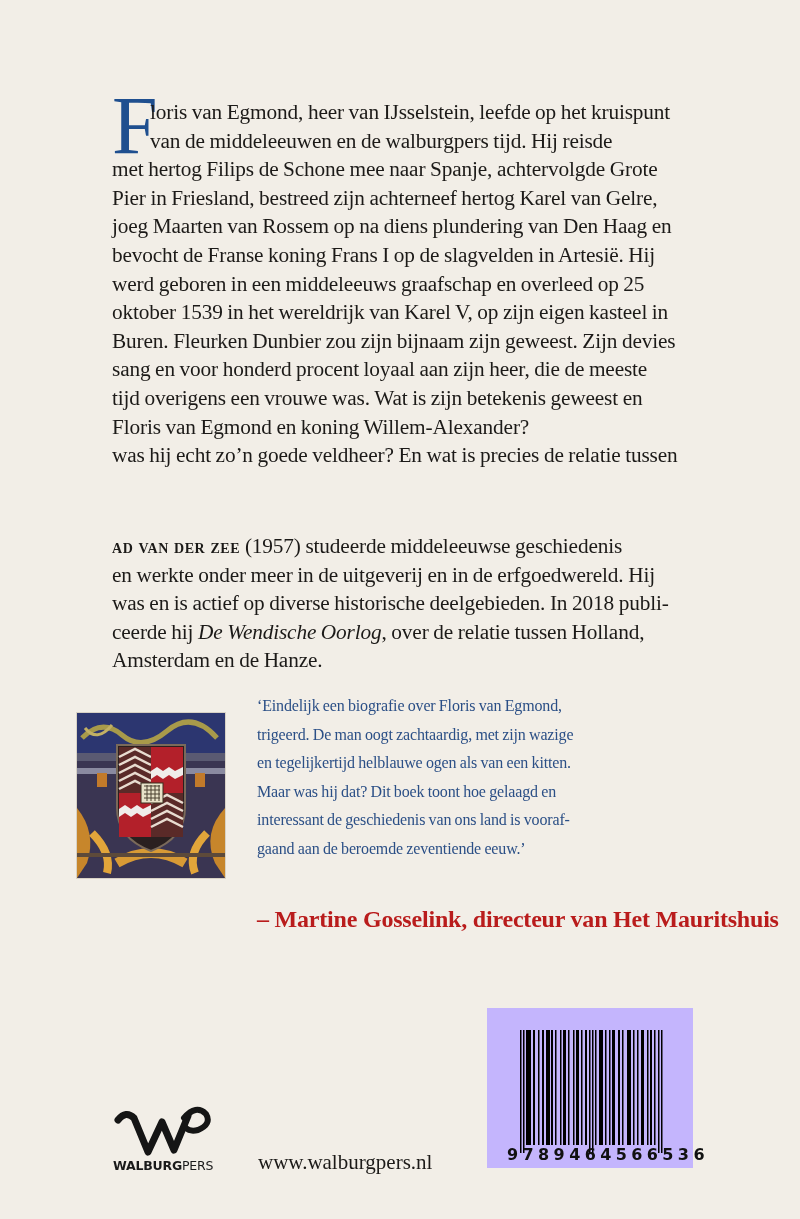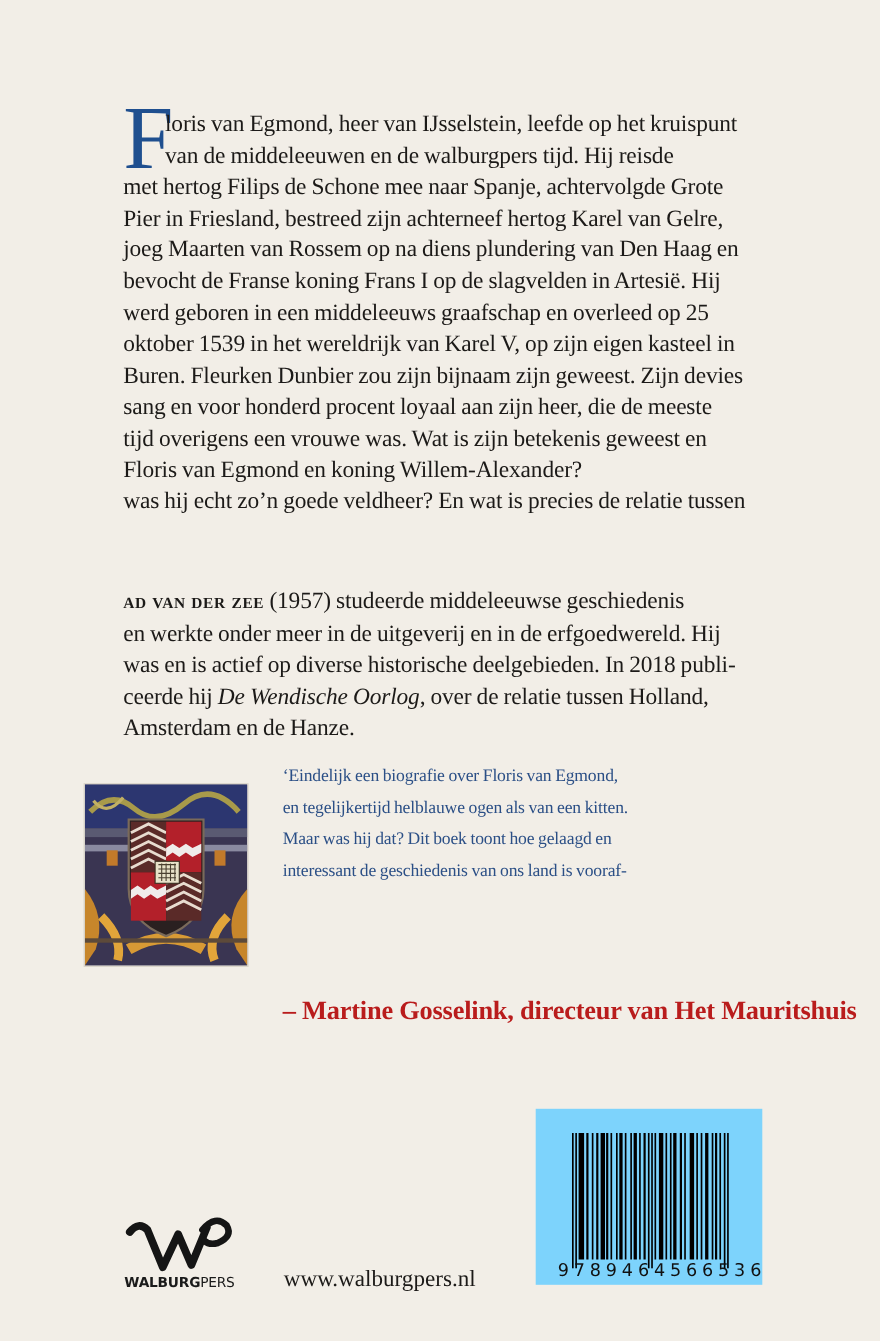--- a/index.html
+++ b/index.html
@@ -89,21 +89,22 @@
       color: #b91c1c;
       white-space: nowrap;
       letter-spacing: -0.2px;
     }
     .barcode-box {
       position: absolute;
       left: 487px;
       top: 1008px;
       width: 206px;
       height: 160px;
-      background: #7dd3fc;
+      background: #c4b5fd;
+      font-weight: bold;
     }
     .barcode-number {
       position: absolute;
       left: 20px;
       top: 137px;
       font-family: "DejaVu Sans", sans-serif;
       font-size: 16px;
       letter-spacing: 4.4px;
       color: #111;
       white-space: nowrap;
@@ -192,23 +193,25 @@
     <path d="M74 90 L90 82 L106 90 M74 98 L90 90 L106 98 M74 106 L90 98 L106 106 M74 114 L90 106 L106 114" stroke="#e8dcd0" stroke-width="2.5" fill="none"></path>
     <rect x="64" y="70" width="22" height="20" fill="#e8e2c8" stroke="#3a3020" stroke-width="1"></rect>
     <path d="M67 73 H83 M67 77 H83 M67 81 H83 M67 85 H83 M70 72 V88 M74 72 V88 M78 72 V88 M82 72 V88" stroke="#4a4030" stroke-width="1"></path>
     <rect x="20" y="60" width="10" height="14" fill="#c27a2a"></rect>
     <rect x="118" y="60" width="10" height="14" fill="#c27a2a"></rect>
   </svg>
 </div>
 
 <div class="quote">
   <span class="line">‘Eindelijk een biografie over Floris van Egmond,</span>
+  <span class="line">trigeerd. De man oogt zachtaardig, met zijn wazige</span>
   <span class="line">en tegelijkertijd helblauwe ogen als van een kitten.</span>
   <span class="line">Maar was hij dat? Dit boek toont hoe gelaagd en</span>
   <span class="line">interessant de geschiedenis van ons land is vooraf-</span>
+  <span class="line">gaand aan de beroemde zeventiende eeuw.’</span>
 </div>
 <div class="attribution">– Martine Gosselink, directeur van Het Mauritshuis</div>
 
 <div class="barcode-box">
   <svg width="206" height="160" viewBox="0 0 206 160" xmlns="http://www.w3.org/2000/svg">
     <g fill="#000">
       <rect x="33" y="22" width="1.5" height="123"></rect>
       <rect x="36" y="22" width="1.5" height="123"></rect>
       <rect x="39" y="22" width="5" height="115"></rect>
       <rect x="46" y="22" width="2" height="115"></rect>

